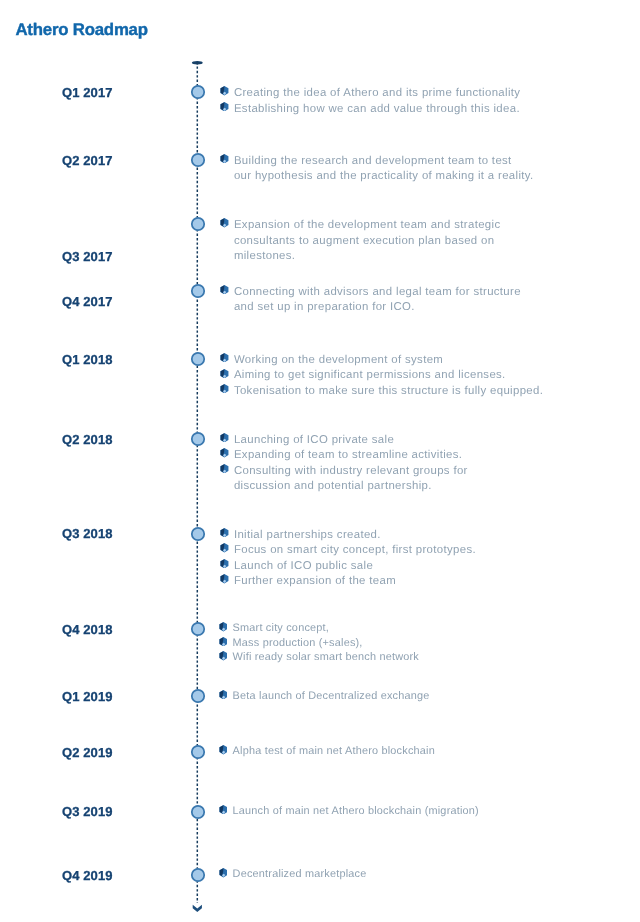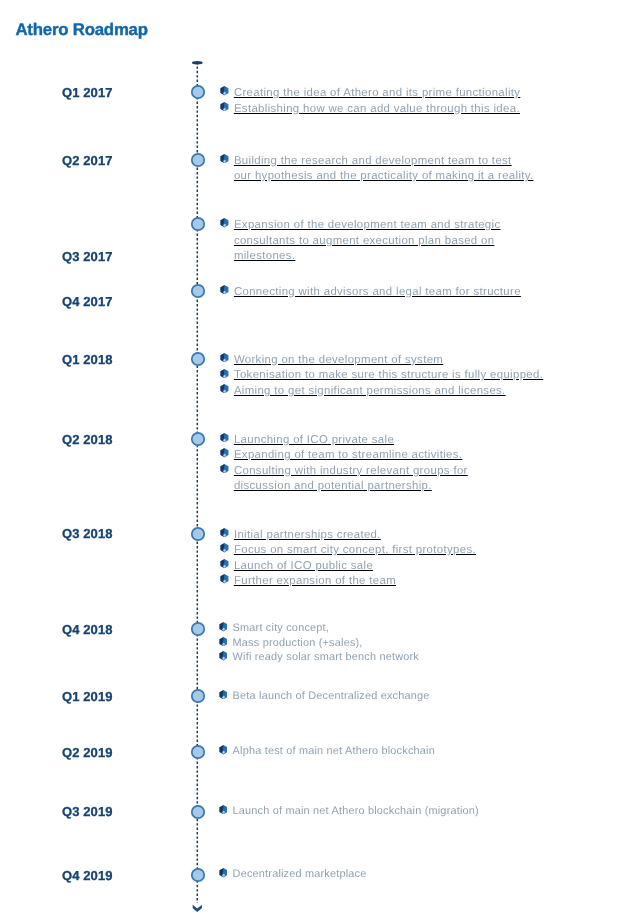--- a/index.html
+++ b/index.html
@@ -18,21 +18,21 @@
   .row{position:absolute;left:0;top:0;width:640px;height:0;}
   .qlabel{position:absolute;left:0;width:174.6px;text-align:center;font-size:13px;
           font-weight:bold;color:#164372;letter-spacing:0.1px;line-height:14px;
           white-space:nowrap;transform:translateZ(0);
           -webkit-text-stroke:0.3px #164372;}
   .marker{position:absolute;left:190px;}
   .bullets{position:absolute;}
   .bullets.lg{left:220.1px;}
   .bullets.sm{left:218.5px;}
   .bullet{position:relative;margin:0;}
-  .bullets.lg .bullet{padding-left:13.8px;text-decoration:underline;}
+  .bullets.lg .bullet{padding-left:13.8px;}
   .bullets.sm .bullet{padding-left:14.1px;}
   .bline{color:#90a2b2;white-space:nowrap;transform:translateZ(0);}
   .bullets.lg .bline{font-size:11.4px;letter-spacing:0.35px;line-height:15.5px;}
   .bullets.sm .bline{font-size:10.9px;letter-spacing:0.2px;line-height:14.4px;}
   .hexicon{position:absolute;left:0;width:8.8px;height:9.4px;}
   .bullets.lg .hexicon{top:0.2px;}
   .bullets.sm .hexicon{top:1.1px;}
 </style>
 </head>
 <body>
@@ -113,20 +113,21 @@
       <circle cx="8" cy="8" r="6.2" stroke-width="1.75" stroke="#3a78af" fill="#a4c9e9"></circle>
     </svg>
     <div class="bullets lg" style="top: 284.7px;">
           <div class="bullet">
     <svg class="hexicon" width="8.8" height="9.4" viewBox="0 0 36 40">
       <path d="M18 0 L35.2 10 L35.2 30 L18 40 L0.8 30 L0.8 10 Z" fill="#2b6eac"></path>
       <path d="M18 1 L2 10 L2 29 L12 35 L17 15 Z" fill="#123963"></path>
       <path d="M12 31 L19 38 L26 30 L19 25 Z" fill="#accff0"></path>
     </svg>
   <div class="bline">Connecting with advisors and legal team for structure</div>
+            <div class="bline">and set up in preparation for ICO.</div>
           </div>
         </div>
   </div>
       <div class="row">
     <div class="qlabel" style="top: 352.7px;">Q1 2018</div>
     <svg class="marker" width="16" height="16" viewBox="0 0 16 16" style="top: 351px;">
       <circle cx="8" cy="8" r="6.2" stroke-width="1.75" stroke="#3a78af" fill="#a4c9e9"></circle>
     </svg>
     <div class="bullets lg" style="top: 352.9px;">
           <div class="bullet">
@@ -136,29 +137,29 @@
       <path d="M12 31 L19 38 L26 30 L19 25 Z" fill="#accff0"></path>
     </svg>
   <div class="bline">Working on the development of system</div>
           </div>
           <div class="bullet">
     <svg class="hexicon" width="8.8" height="9.4" viewBox="0 0 36 40">
       <path d="M18 0 L35.2 10 L35.2 30 L18 40 L0.8 30 L0.8 10 Z" fill="#2b6eac"></path>
       <path d="M18 1 L2 10 L2 29 L12 35 L17 15 Z" fill="#123963"></path>
       <path d="M12 31 L19 38 L26 30 L19 25 Z" fill="#accff0"></path>
     </svg>
+  <div class="bline">Aiming to get significant permissions and licenses.</div>
+          </div>
+          <div class="bullet">
+    <svg class="hexicon" width="8.8" height="9.4" viewBox="0 0 36 40">
+      <path d="M18 0 L35.2 10 L35.2 30 L18 40 L0.8 30 L0.8 10 Z" fill="#2b6eac"></path>
+      <path d="M18 1 L2 10 L2 29 L12 35 L17 15 Z" fill="#123963"></path>
+      <path d="M12 31 L19 38 L26 30 L19 25 Z" fill="#accff0"></path>
+    </svg>
   <div class="bline">Tokenisation to make sure this structure is fully equipped.</div>
-          </div>
-          <div class="bullet">
-    <svg class="hexicon" width="8.8" height="9.4" viewBox="0 0 36 40">
-      <path d="M18 0 L35.2 10 L35.2 30 L18 40 L0.8 30 L0.8 10 Z" fill="#2b6eac"></path>
-      <path d="M18 1 L2 10 L2 29 L12 35 L17 15 Z" fill="#123963"></path>
-      <path d="M12 31 L19 38 L26 30 L19 25 Z" fill="#accff0"></path>
-    </svg>
-  <div class="bline">Aiming to get significant permissions and licenses.</div>
           </div>
         </div>
   </div>
       <div class="row">
     <div class="qlabel" style="top: 432.6px;">Q2 2018</div>
     <svg class="marker" width="16" height="16" viewBox="0 0 16 16" style="top: 430.9px;">
       <circle cx="8" cy="8" r="6.2" stroke-width="1.75" stroke="#3a78af" fill="#a4c9e9"></circle>
     </svg>
     <div class="bullets lg" style="top: 432.8px;">
           <div class="bullet">

